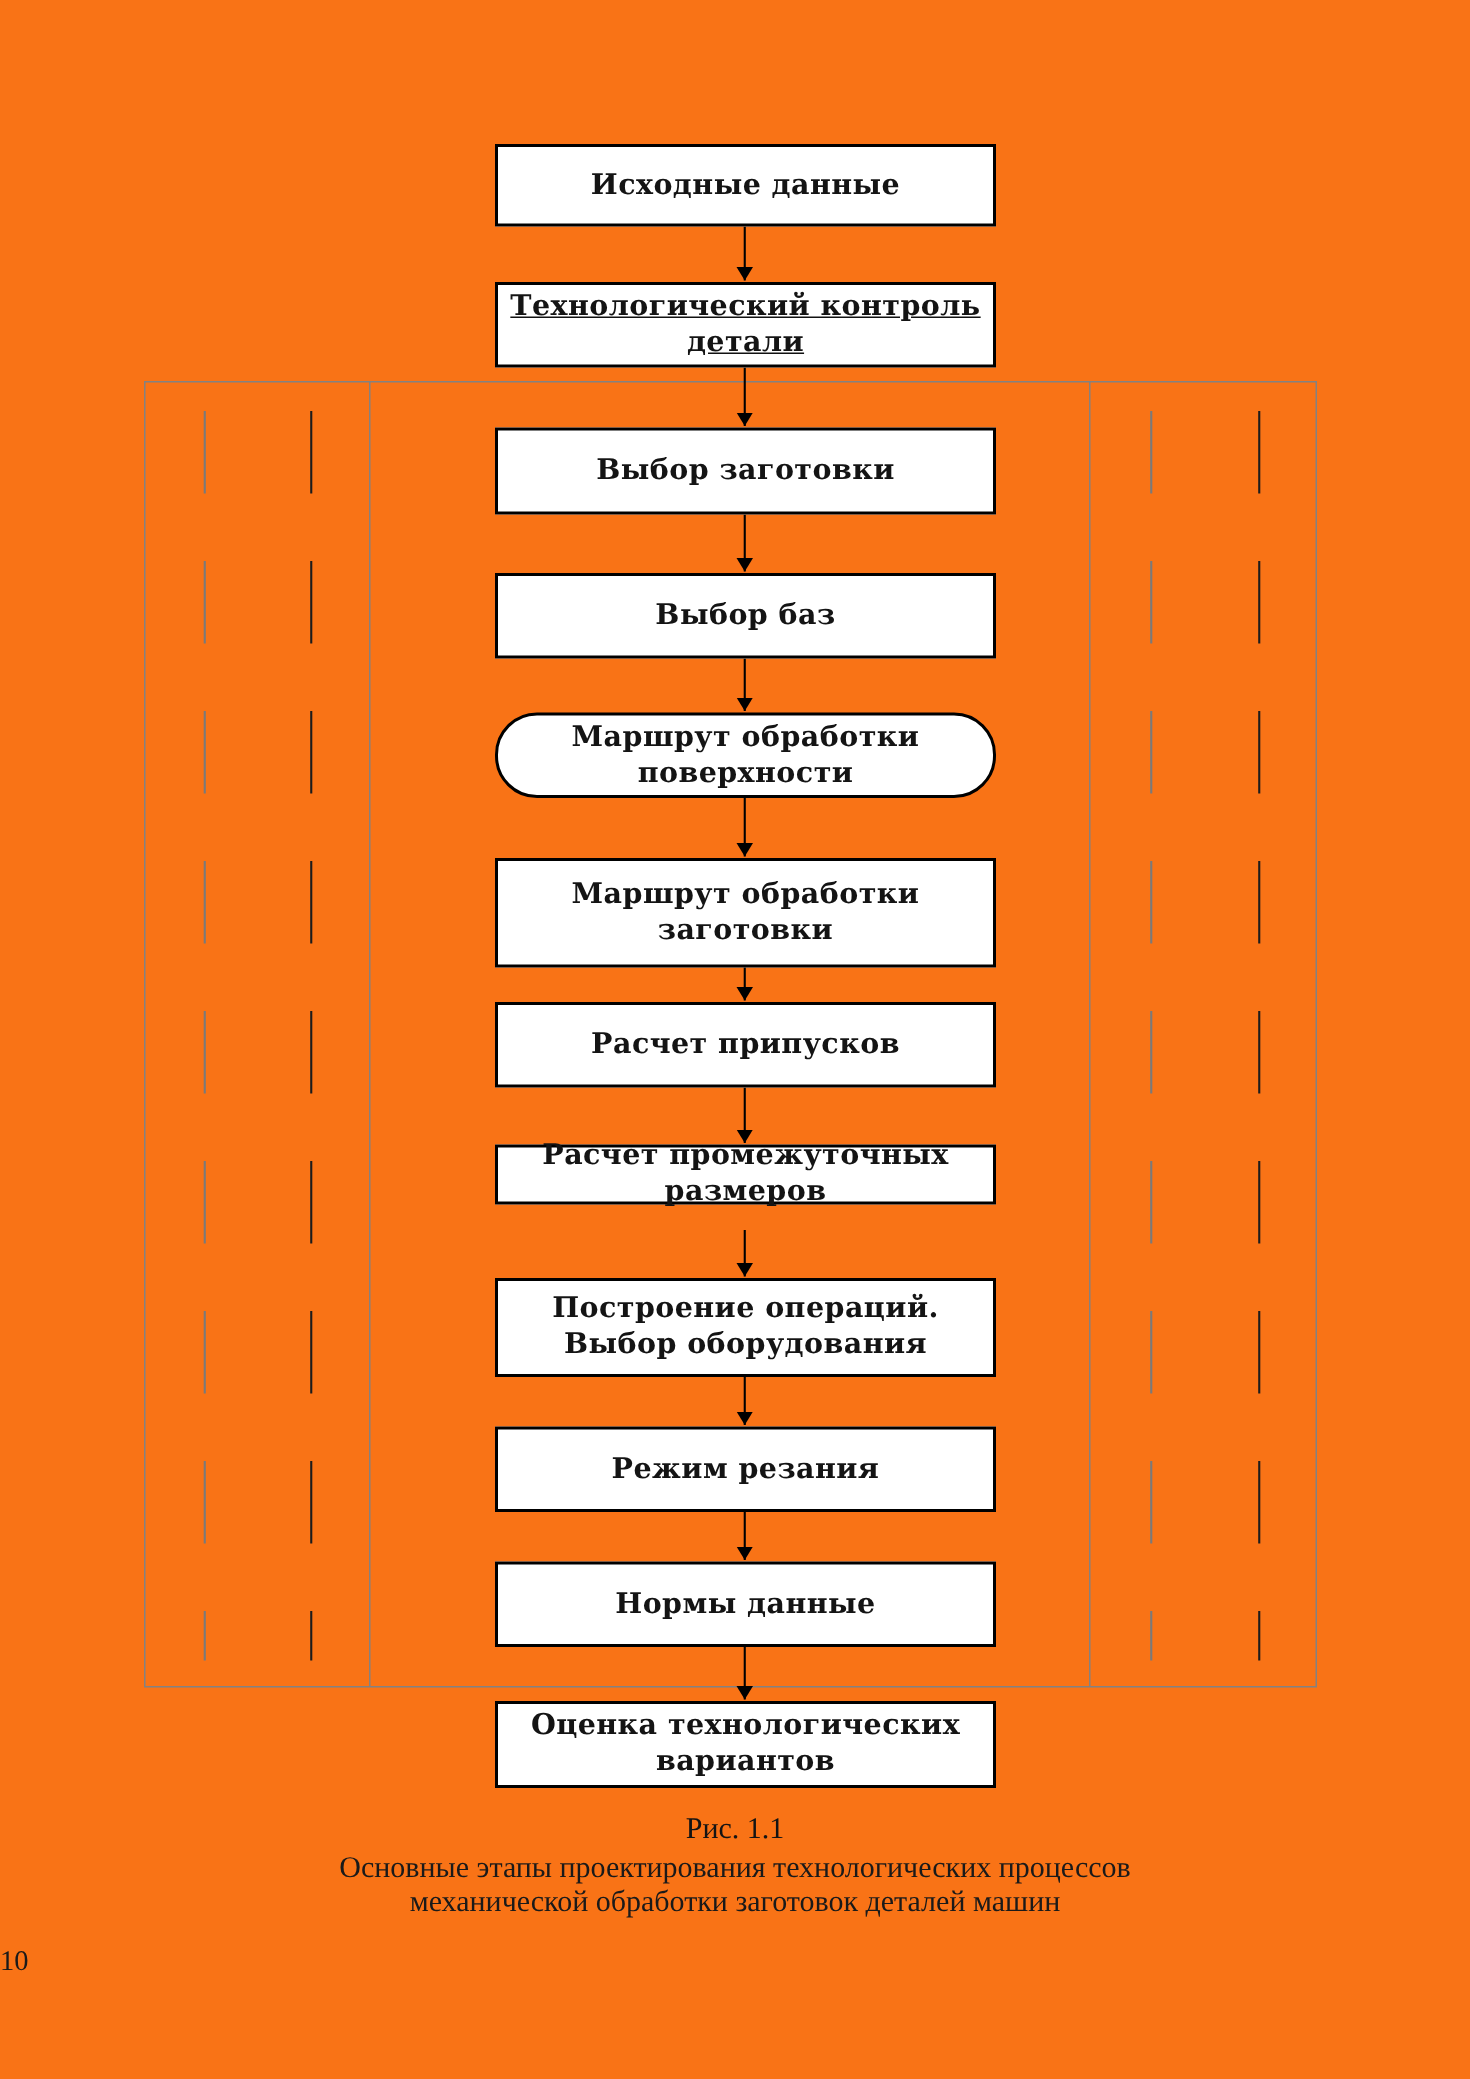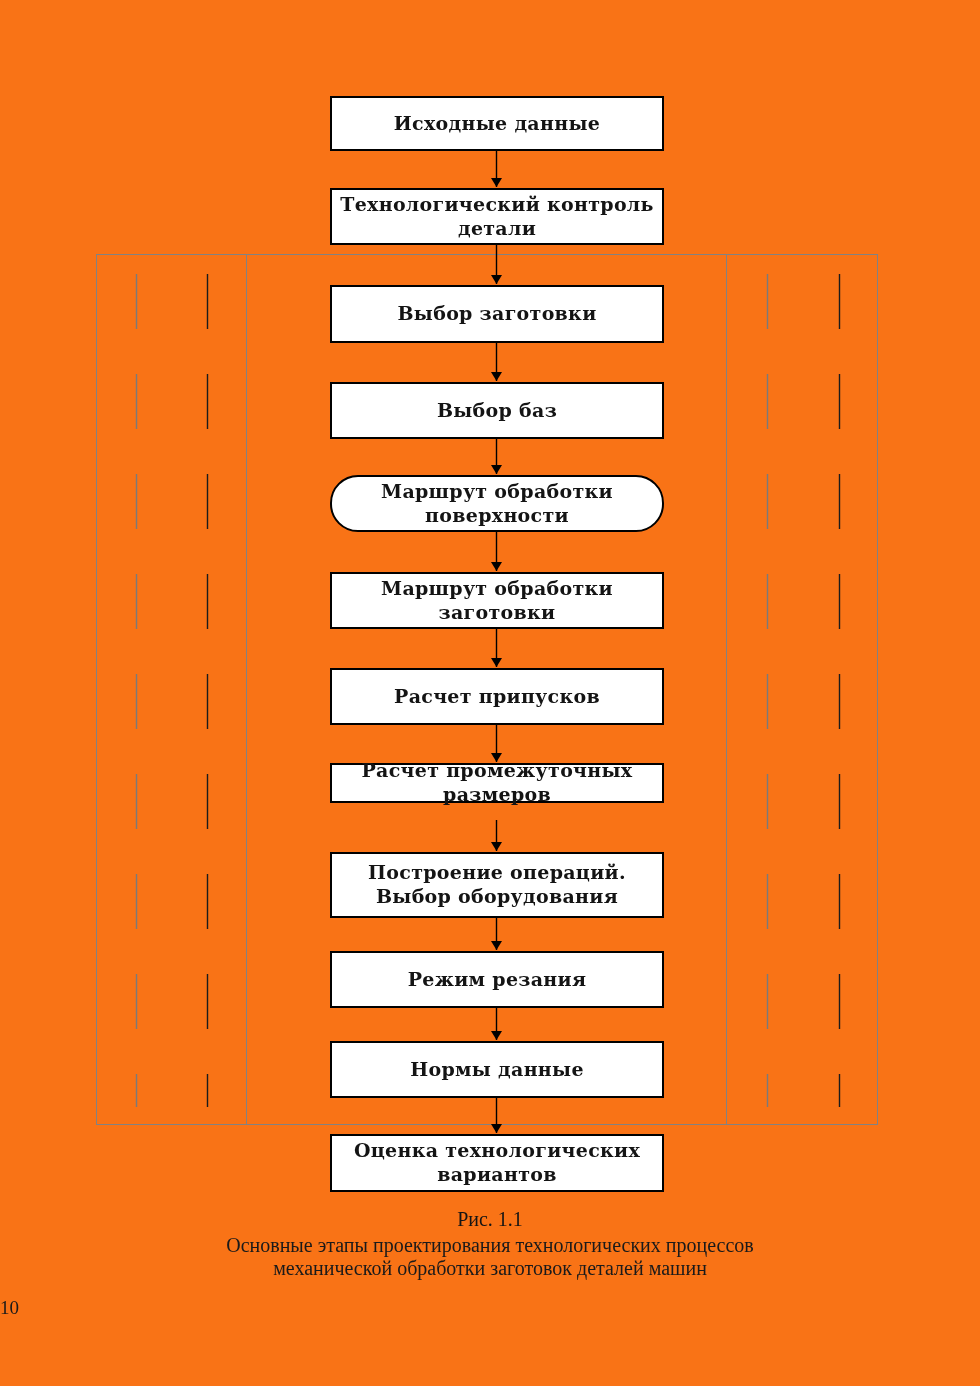--- a/index.html
+++ b/index.html
@@ -104,35 +104,35 @@
     <line x1="496.5" y1="725" x2="496.5" y2="762" stroke="#000" stroke-width="1.4" marker-end="url(#arrowhead)"></line>
     <line x1="496.5" y1="820" x2="496.5" y2="851" stroke="#000" stroke-width="1.4" marker-end="url(#arrowhead)"></line>
     <line x1="496.5" y1="918" x2="496.5" y2="950" stroke="#000" stroke-width="1.4" marker-end="url(#arrowhead)"></line>
     <line x1="496.5" y1="1008" x2="496.5" y2="1040" stroke="#000" stroke-width="1.4" marker-end="url(#arrowhead)"></line>
     <line x1="496.5" y1="1098" x2="496.5" y2="1133" stroke="#000" stroke-width="1.4" marker-end="url(#arrowhead)"></line>
   </svg>
 
   <div class="box" style="top:96px;height:55px;">
     <span class="label">Исходные данные</span>
   </div>
-  <div class="box" style="top:188px;height:57px;">
+  <div class="box" style="top:188px;height:57px;text-decoration:underline;">
     <span class="label">Технологический контроль
 детали</span>
   </div>
   <div class="box" style="top:285px;height:58px;">
     <span class="label">Выбор заготовки</span>
   </div>
   <div class="box" style="top:382px;height:57px;">
     <span class="label">Выбор баз</span>
   </div>
   <div class="box" style="top:475px;height:57px;border-radius:28px;">
     <span class="label">Маршрут обработки
 поверхности</span>
   </div>
-  <div class="box" style="top:572px;height:57px;">
+  <div class="box" style="top:572px;height:73px;">
     <span class="label">Маршрут обработки заготовки</span>
   </div>
   <div class="box" style="top:668px;height:57px;">
     <span class="label">Расчет припусков</span>
   </div>
   <div class="box" style="top:763px;height:40px;">
     <span class="label">Расчет промежуточных
 размеров</span>
   </div>
   <div class="box" style="top:852px;height:66px;">

